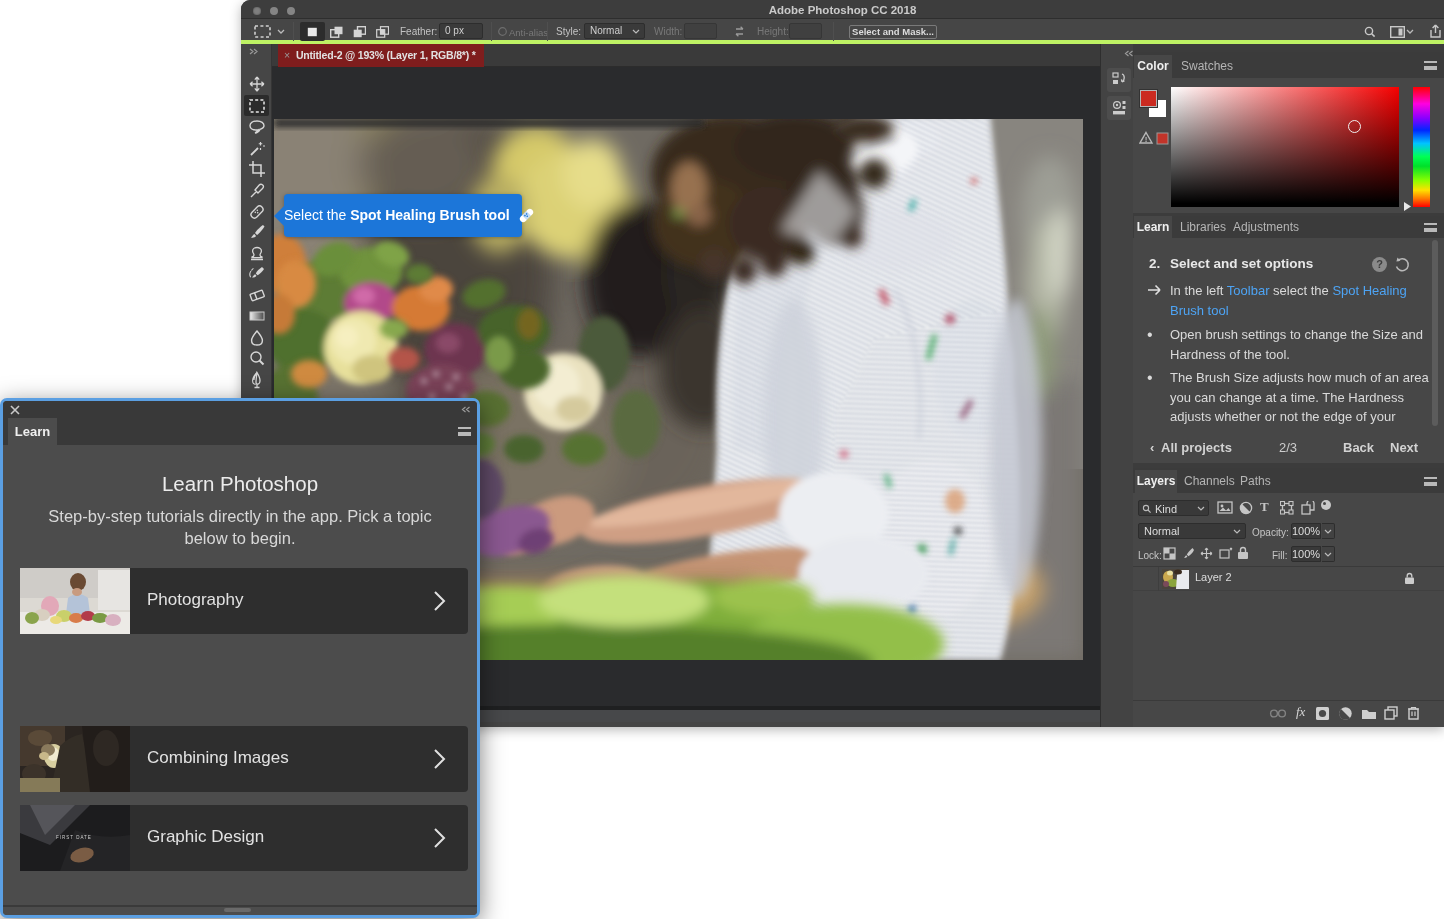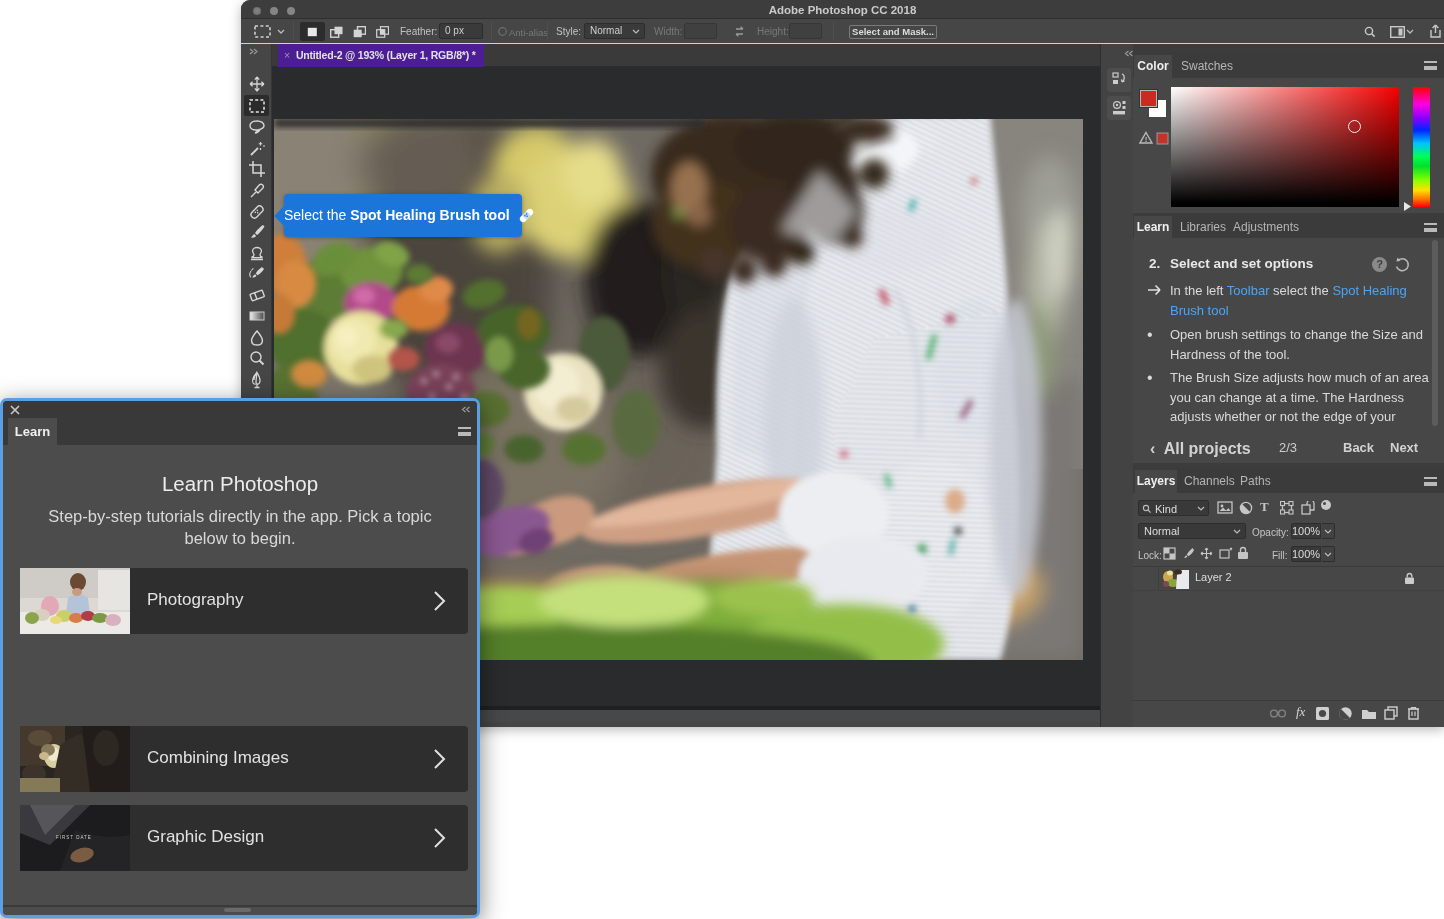--- a/index.html
+++ b/index.html
@@ -6,33 +6,33 @@
 html,body { width:1444px; height:919px; background:#fff; font-family:"Liberation Sans", sans-serif; overflow:hidden; }
 #stage { position:absolute; left:0; top:0; width:1444px; height:919px; }
 .abs { position:absolute; }
 
 #win { position:absolute; left:241px; top:0; width:1203px; height:727px; background:#454545;
   border-radius:9px 0 0 7px; box-shadow:0 3px 12px rgba(0,0,0,.28); }
 #titlebar { position:absolute; left:0; top:0; width:100%; height:19px; background:#3d3d3d;
   border-radius:9px 0 0 0; border-bottom:1px solid #2e2e2e;}
 .tl { position:absolute; top:7px; width:8px; height:8px; border-radius:50%; background:#858585; }
 #title { position:absolute; top:4px; left:0; width:100%; text-align:center; font-size:11.5px; font-weight:bold; color:#cacaca; }
-#optbar { position:absolute; left:0; top:19px; width:100%; height:25px; background:#464646; border-bottom:1px solid #bef264; color:#c3c3c3; font-size:10px; white-space:nowrap; }
+#optbar { position:absolute; left:0; top:19px; width:100%; height:25px; background:#464646; border-bottom:4px solid #bef264; color:#c3c3c3; font-size:10px; white-space:nowrap; }
 .obl { position:absolute; top:7px; }
 .obox { position:absolute; top:4px; height:16px; background:#3a3a3a; border:1px solid #2d2d2d; border-radius:2px; color:#cfcfcf; font-size:10px; line-height:14px; padding-left:5px; }
 .dim { color:#787878; }
 .vdiv { position:absolute; top:3px; width:1px; height:19px; background:#373737; border-right:1px solid #4f4f4f; }
 
 #toolbar { position:absolute; left:0; top:44px; width:31px; height:683px; background:#464646; border-right:1px solid #353535; border-radius:0 0 0 7px;}
 .tool { position:absolute; left:7px; width:18px; height:18px; }
 #tool-sel { position:absolute; left:3px; top:51px; width:25px; height:21px; background:#2b2b2b; border-radius:2px; }
 
 #canvas { position:absolute; left:31px; top:44px; width:828px; height:678px; background:#2a2b2d; }
 #tabbar { position:absolute; left:0; top:0; width:100%; height:23px; background:#3a3a3a; border-bottom:1px solid #2c2c2c;}
-#tab { position:absolute; left:6px; top:0px; width:206px; height:23px; background:#4c1d95; color:#e2e2e2; font-size:10.5px; font-weight:bold; line-height:23px; white-space:nowrap; overflow:hidden; letter-spacing:-0.2px; }
+#tab { position:absolute; left:6px; top:0px; width:206px; height:23px; background:#7f1d1d; color:#e2e2e2; font-size:10.5px; font-weight:bold; line-height:23px; white-space:nowrap; overflow:hidden; letter-spacing:-0.2px; }
 #statusline { position:absolute; left:0; top:662px; width:100%; height:16px; background:#47484a; border-top:4px solid #1f2021; }
 
 #dockstrip { position:absolute; left:859px; top:44px; width:33px; height:683px; background:#434343; border-left:1px solid #2e2e2e; }
 .dockbtn { position:absolute; left:6px; width:24px; height:24px; background:#4d4d4d; border-radius:3px; }
 #panels { position:absolute; left:892px; top:44px; width:311px; height:683px; background:#3c3c3c; }
 .phead { position:absolute; left:0; width:100%; background:#3b3b3b; }
 .ptab { position:absolute; font-size:12px; color:#b5b5b5; }
 .ptab.on { background:#474747; color:#efefef; font-weight:bold; }
 .pbody { position:absolute; left:0; width:100%; background:#474747; }
 .ham { position:absolute; width:13px; height:9px; border-top:2px solid #b9b9b9; border-bottom:2px solid #b9b9b9; }
@@ -482,21 +482,21 @@
             </g>
           </svg>
       <svg class="abs" style="left:14px;top:46px" width="16" height="12">
             <path d="M1 6 H13 M13 6 L8.5 1.5 M13 6 L8.5 10.5" stroke="#e0e0e0" stroke-width="1.6" fill="none"></path>
           </svg>
       <div class="abs" style="left:37px;top:43px;white-space:nowrap;font-size:13px;line-height:19.5px;">In the left <span style="color:#4da4f5">Toolbar</span> select the <span style="color:#4da4f5">Spot Healing</span><br><span style="color:#4da4f5">Brush tool</span></div>
       <div class="abs" style="left:14px;top:88px;font-size:16px;">•</div>
       <div class="abs" style="left:37px;top:87px;white-space:nowrap;font-size:13px;line-height:19.5px;">Open brush settings to change the Size and<br>Hardness of the tool.</div>
       <div class="abs" style="left:14px;top:131px;font-size:16px;">•</div>
       <div class="abs" style="left:37px;top:130px;white-space:nowrap;font-size:13px;line-height:19.5px;">The Brush Size adjusts how much of an area<br>you can change at a time. The Hardness<br>adjusts whether or not the edge of your</div>
-      <div class="abs" style="left:17px;top:202px;font-size:16px;font-weight:bold;color:#d2d2d2;">‹&nbsp; All projects</div>
+      <div class="abs" style="left:17px;top:202px;font-size:13px;font-weight:bold;color:#d2d2d2;">‹&nbsp; All projects</div>
       <div class="abs" style="left:146px;top:202px;font-size:13px;color:#cdcdcd;">2/3</div>
       <div class="abs" style="left:210px;top:202px;font-size:13px;font-weight:bold;color:#d2d2d2;">Back</div>
       <div class="abs" style="left:257px;top:202px;font-size:13px;font-weight:bold;color:#d2d2d2;">Next</div>
       <div class="abs" style="left:299px;top:2px;width:6px;height:186px;background:#5c5c5c;border-radius:3px;"></div>
     </div>
 
     <div class="phead" style="top:424px;height:25px;">
       <div class="ptab on" style="left:2px;top:2px;width:42px;height:23px;line-height:23px;text-align:center;">Layers</div>
       <div class="ptab" style="left:51px;top:2px;height:23px;line-height:23px;">Channels</div>
       <div class="ptab" style="left:107px;top:2px;height:23px;line-height:23px;">Paths</div>

